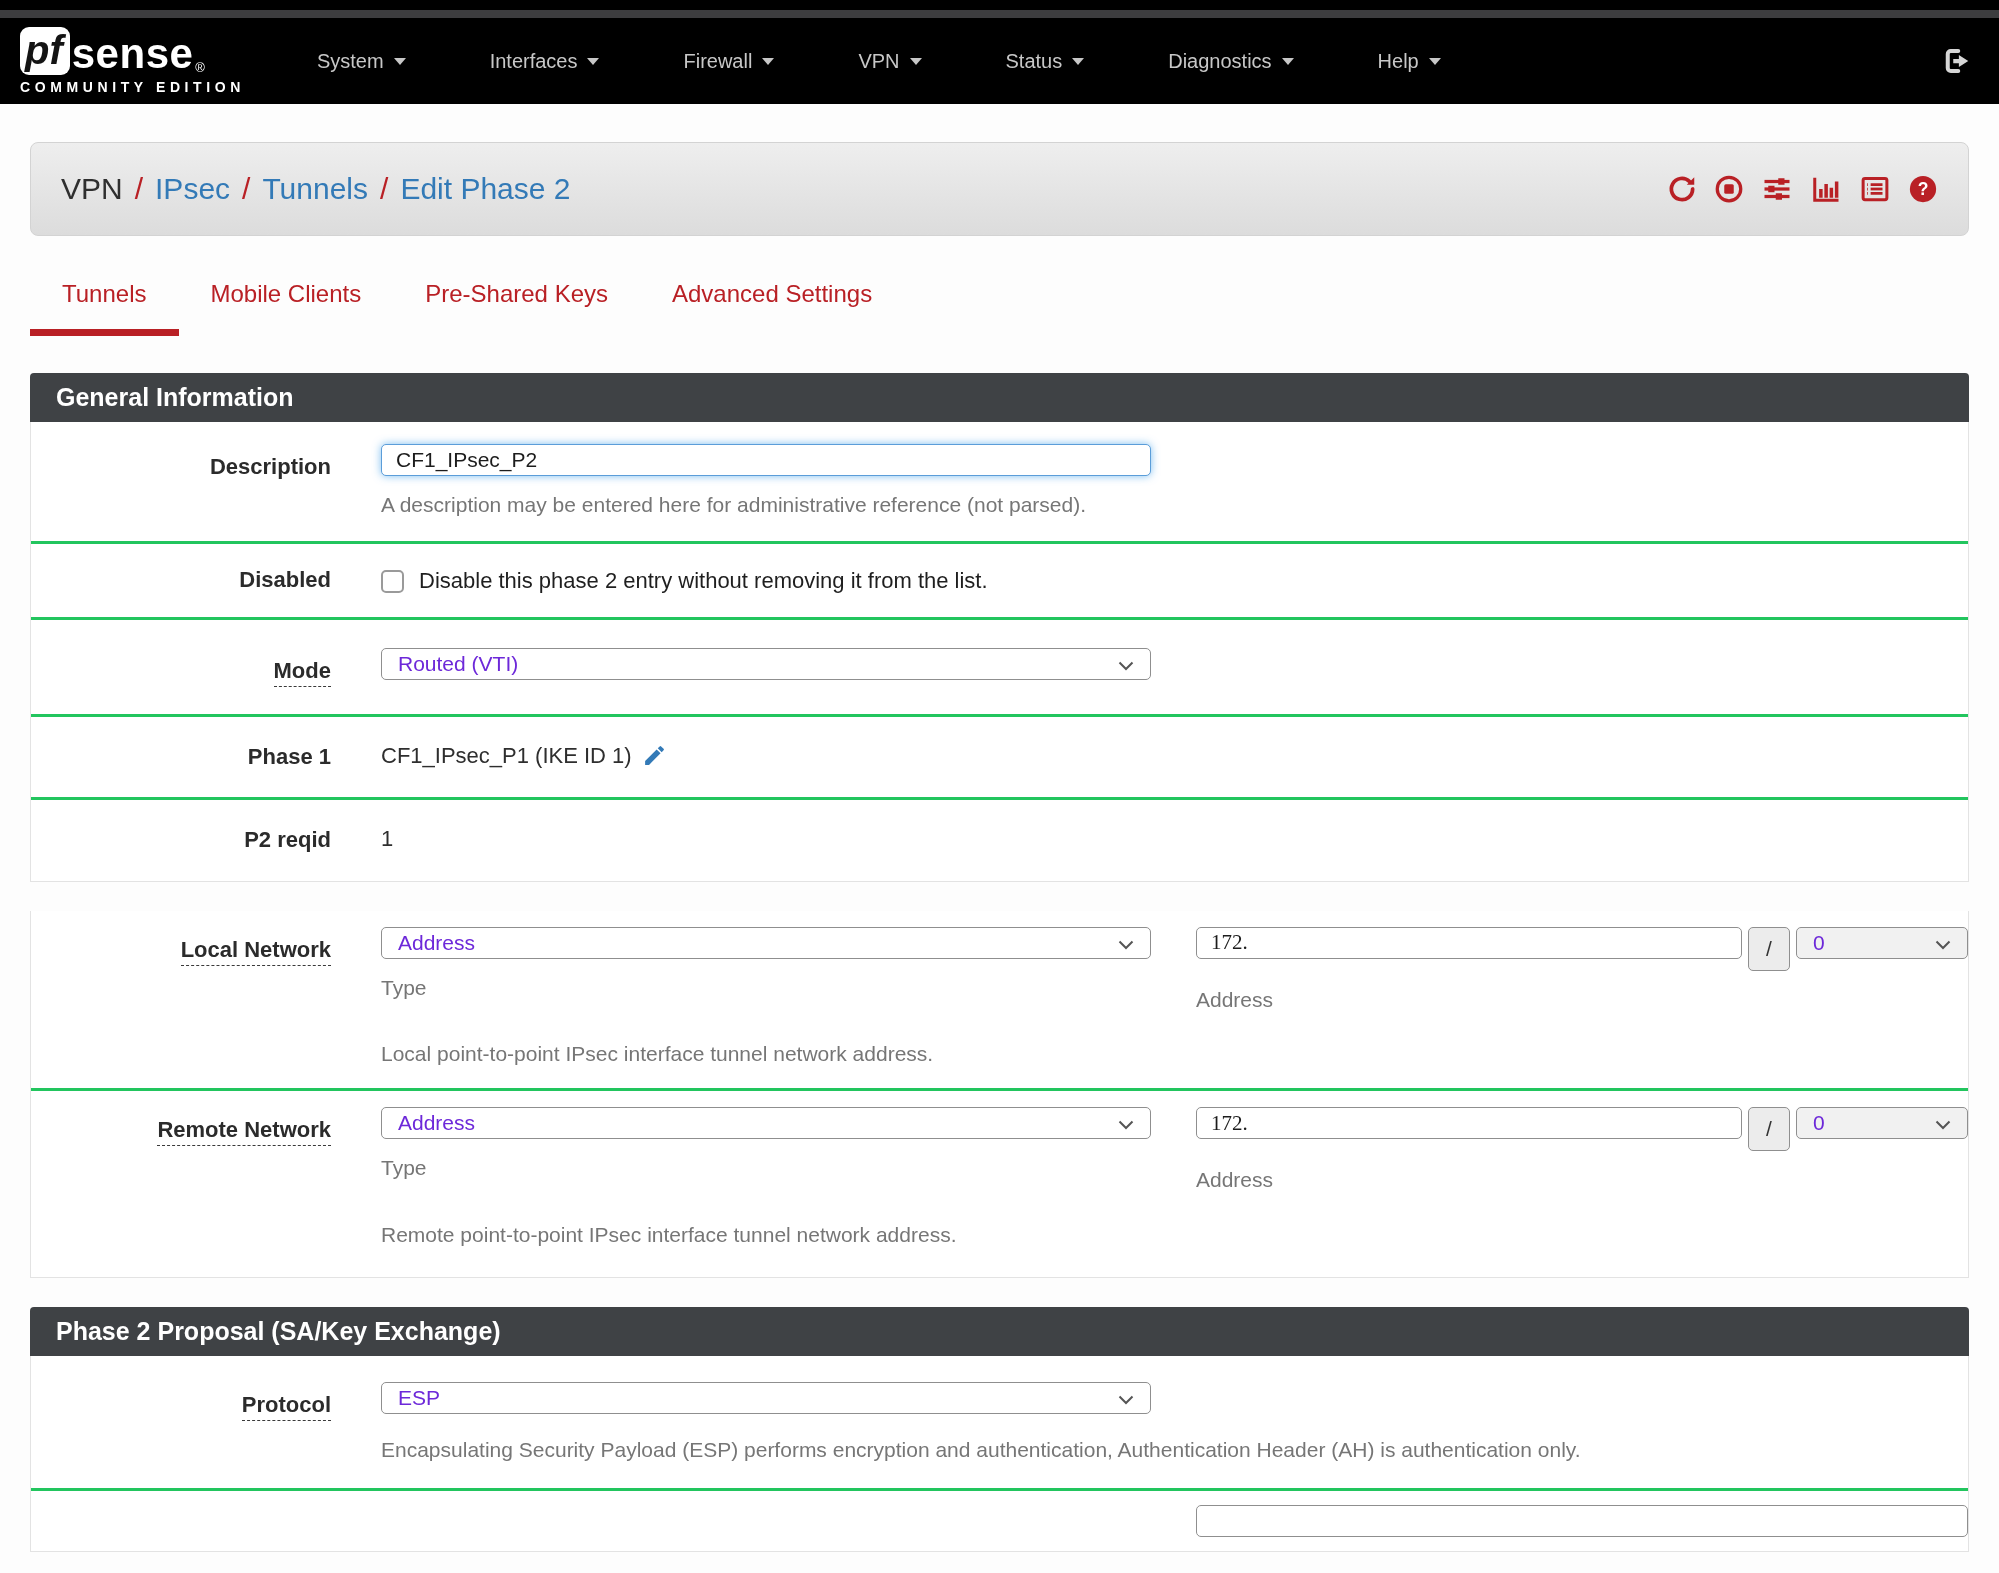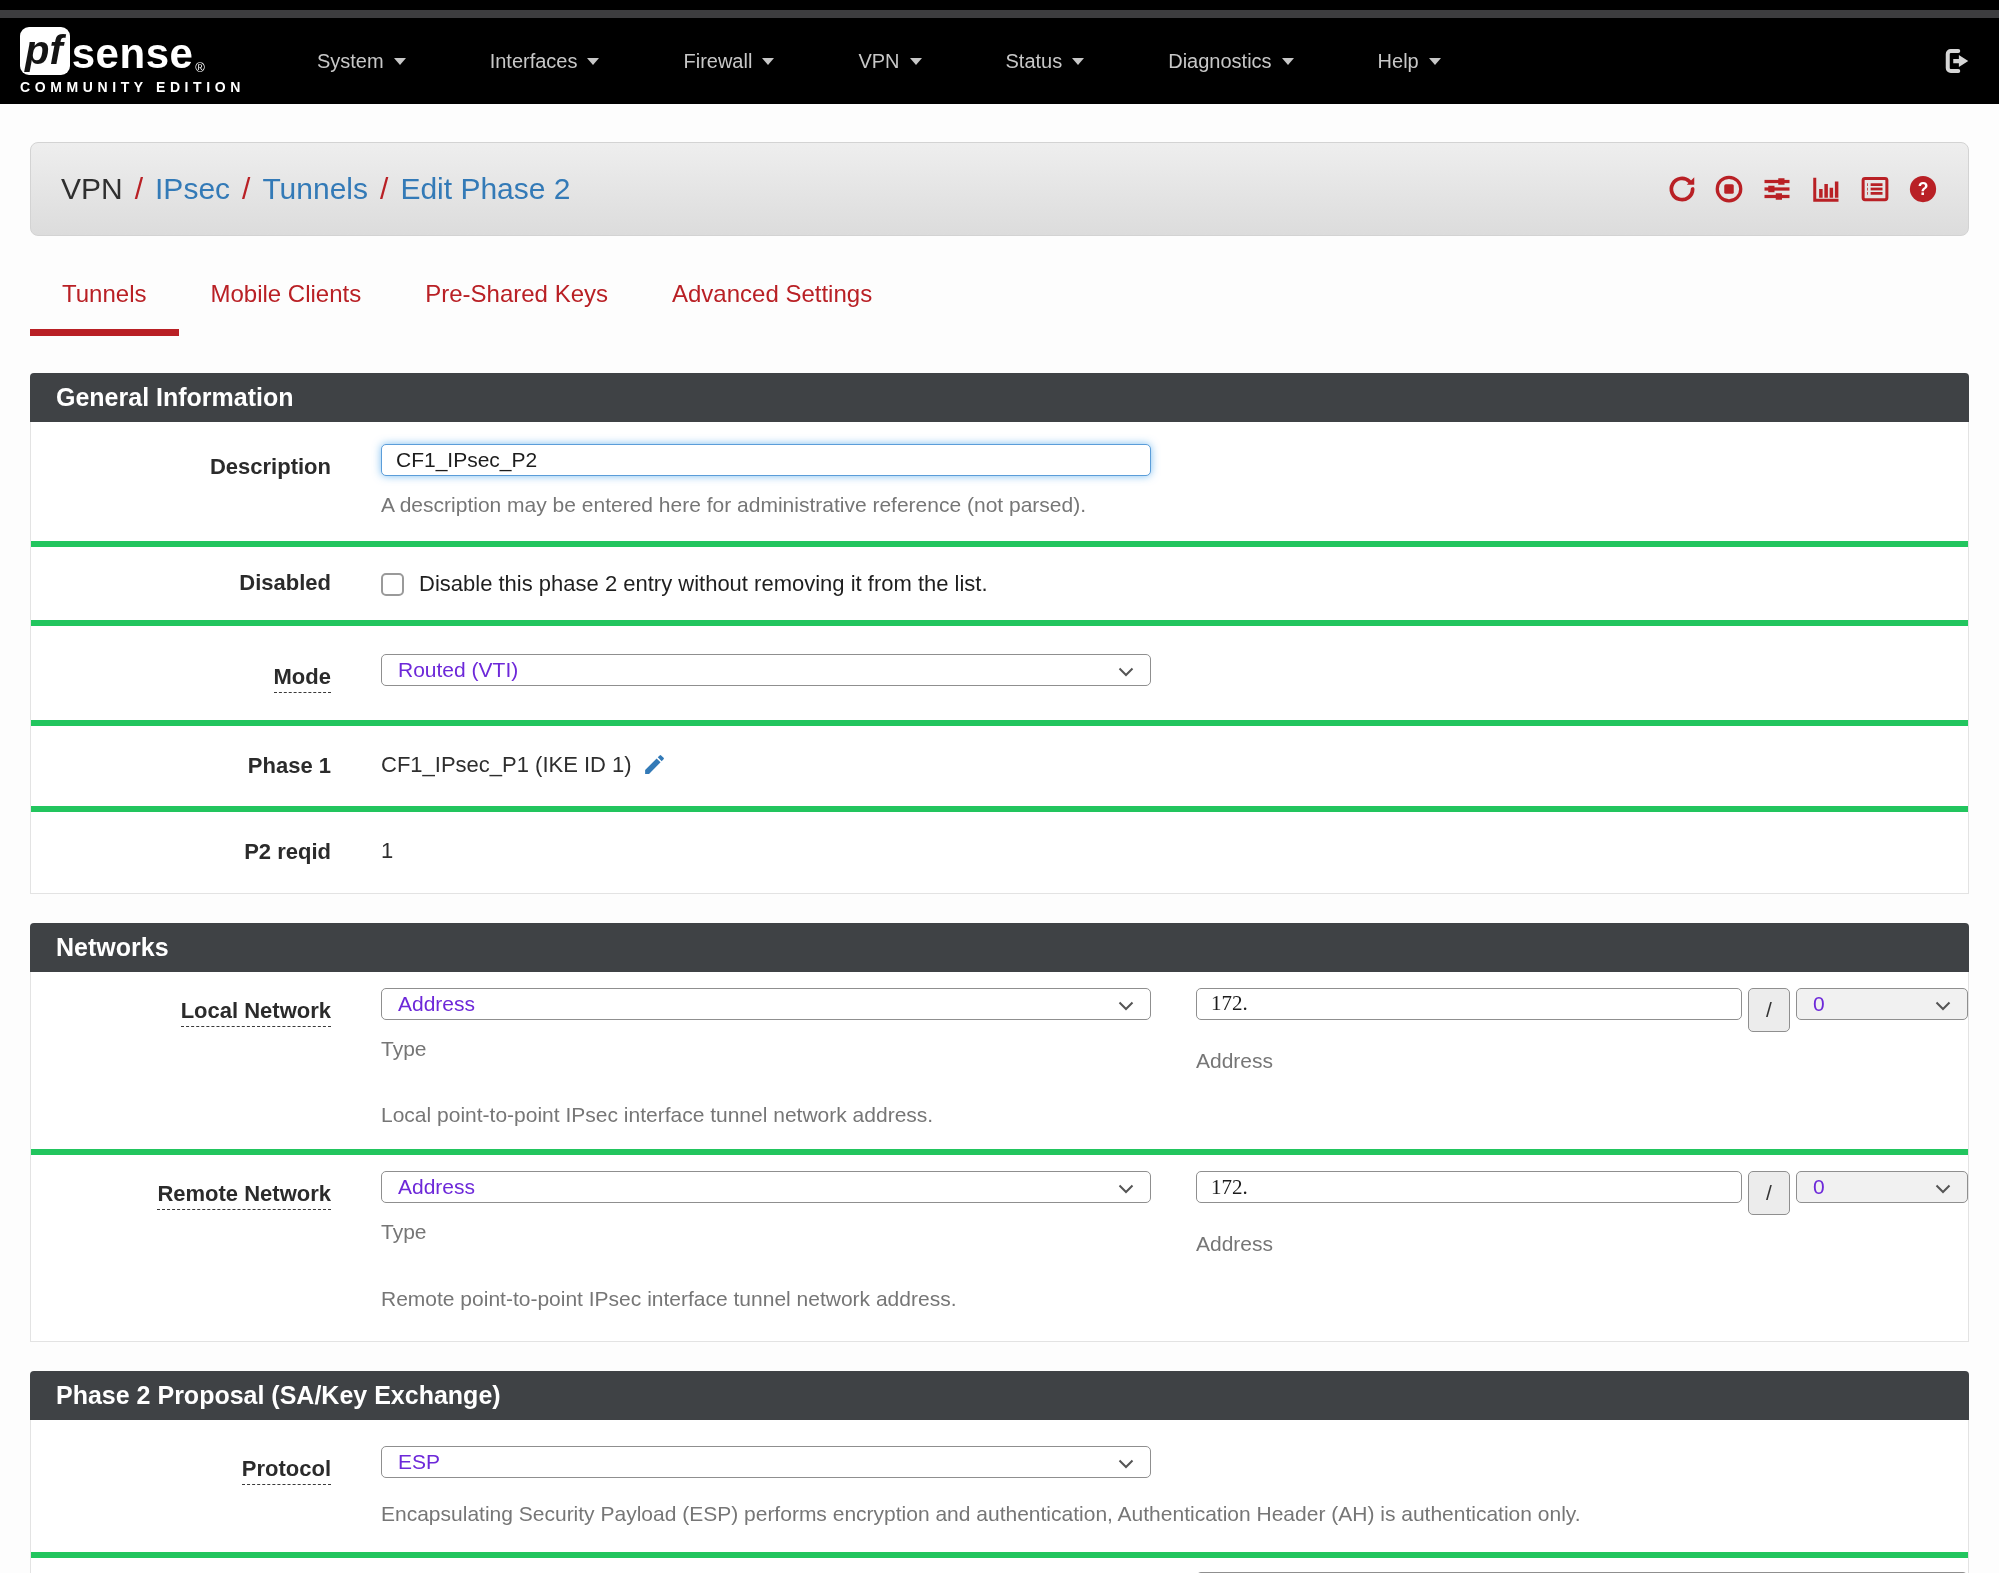--- a/index.html
+++ b/index.html
@@ -37,21 +37,21 @@
   .tabs { list-style:none; display:flex; margin-top:44px; }
   .tabs li { position:relative; padding:0 32px 28px 32px; font-size:24px; color:#b92025; cursor:pointer; }
   .tabs li.active::after { content:""; position:absolute; left:0; right:0; bottom:0; height:7px; background:#b92025; }
 
   
   .panel { margin-top:37px; }
   .panel + .panel { margin-top:29px; }
   .panel-header { background:#3f4245; color:#fff; font-weight:700; font-size:25px;
     padding:10px 26px; border-radius:4px 4px 0 0; }
   .panel-body { background:#fff; border:1px solid #e3e3e3; border-top:none; }
-  .row { display:flex; padding:22px 0; border-bottom:6px solid #22c55e; align-items:flex-start; }
+  .row { display:flex; padding:22px 0; border-bottom:3px solid #22c55e; align-items:flex-start; }
   .row:last-child { border-bottom:none; }
   .lbl { flex:0 0 300px; text-align:right; font-weight:700; font-size:22px; color:#2b2b2b; padding-top:9px; line-height:1.3; }
   .row.r-static .lbl { padding-top:0; }
   .lbl .u { border-bottom:1px dashed #3a3a3a; padding-bottom:3px; cursor:help; }
   .fld { flex:1; margin-left:50px; min-width:0; }
 
   .text-input { height:32px; border:1px solid #8f8f8f; border-radius:5px; padding:0 14px;
     font-size:21px; color:#1c1c1c; font-family:"Liberation Sans",sans-serif; background:#fff; outline:none; }
   .text-input.focused { border-color:#5b9dd9; box-shadow:0 0 9px rgba(82,168,236,.75); }
   .w-main { width:770px; }
@@ -262,21 +262,20 @@
       </div>
 
       <div class="row r-static" style="padding:26px 0;">
         <div class="lbl">P2 reqid</div>
         <div class="fld"><span class="static-val">1</span></div>
       </div>
     </div>
   </section>
 
   <section class="panel">
-    <div class="panel-header">Networks</div>
     <div class="panel-body">
 
       <div class="row" style="padding:16px 0 20px 0;">
         <div class="lbl"><span class="u">Local Network</span></div>
         <div class="fld">
           <div class="net-top">
             <div class="stack main">
               <div class="select">
                 <span>Address</span>
                 <span><svg width="16" height="10" viewBox="0 0 16 10">

